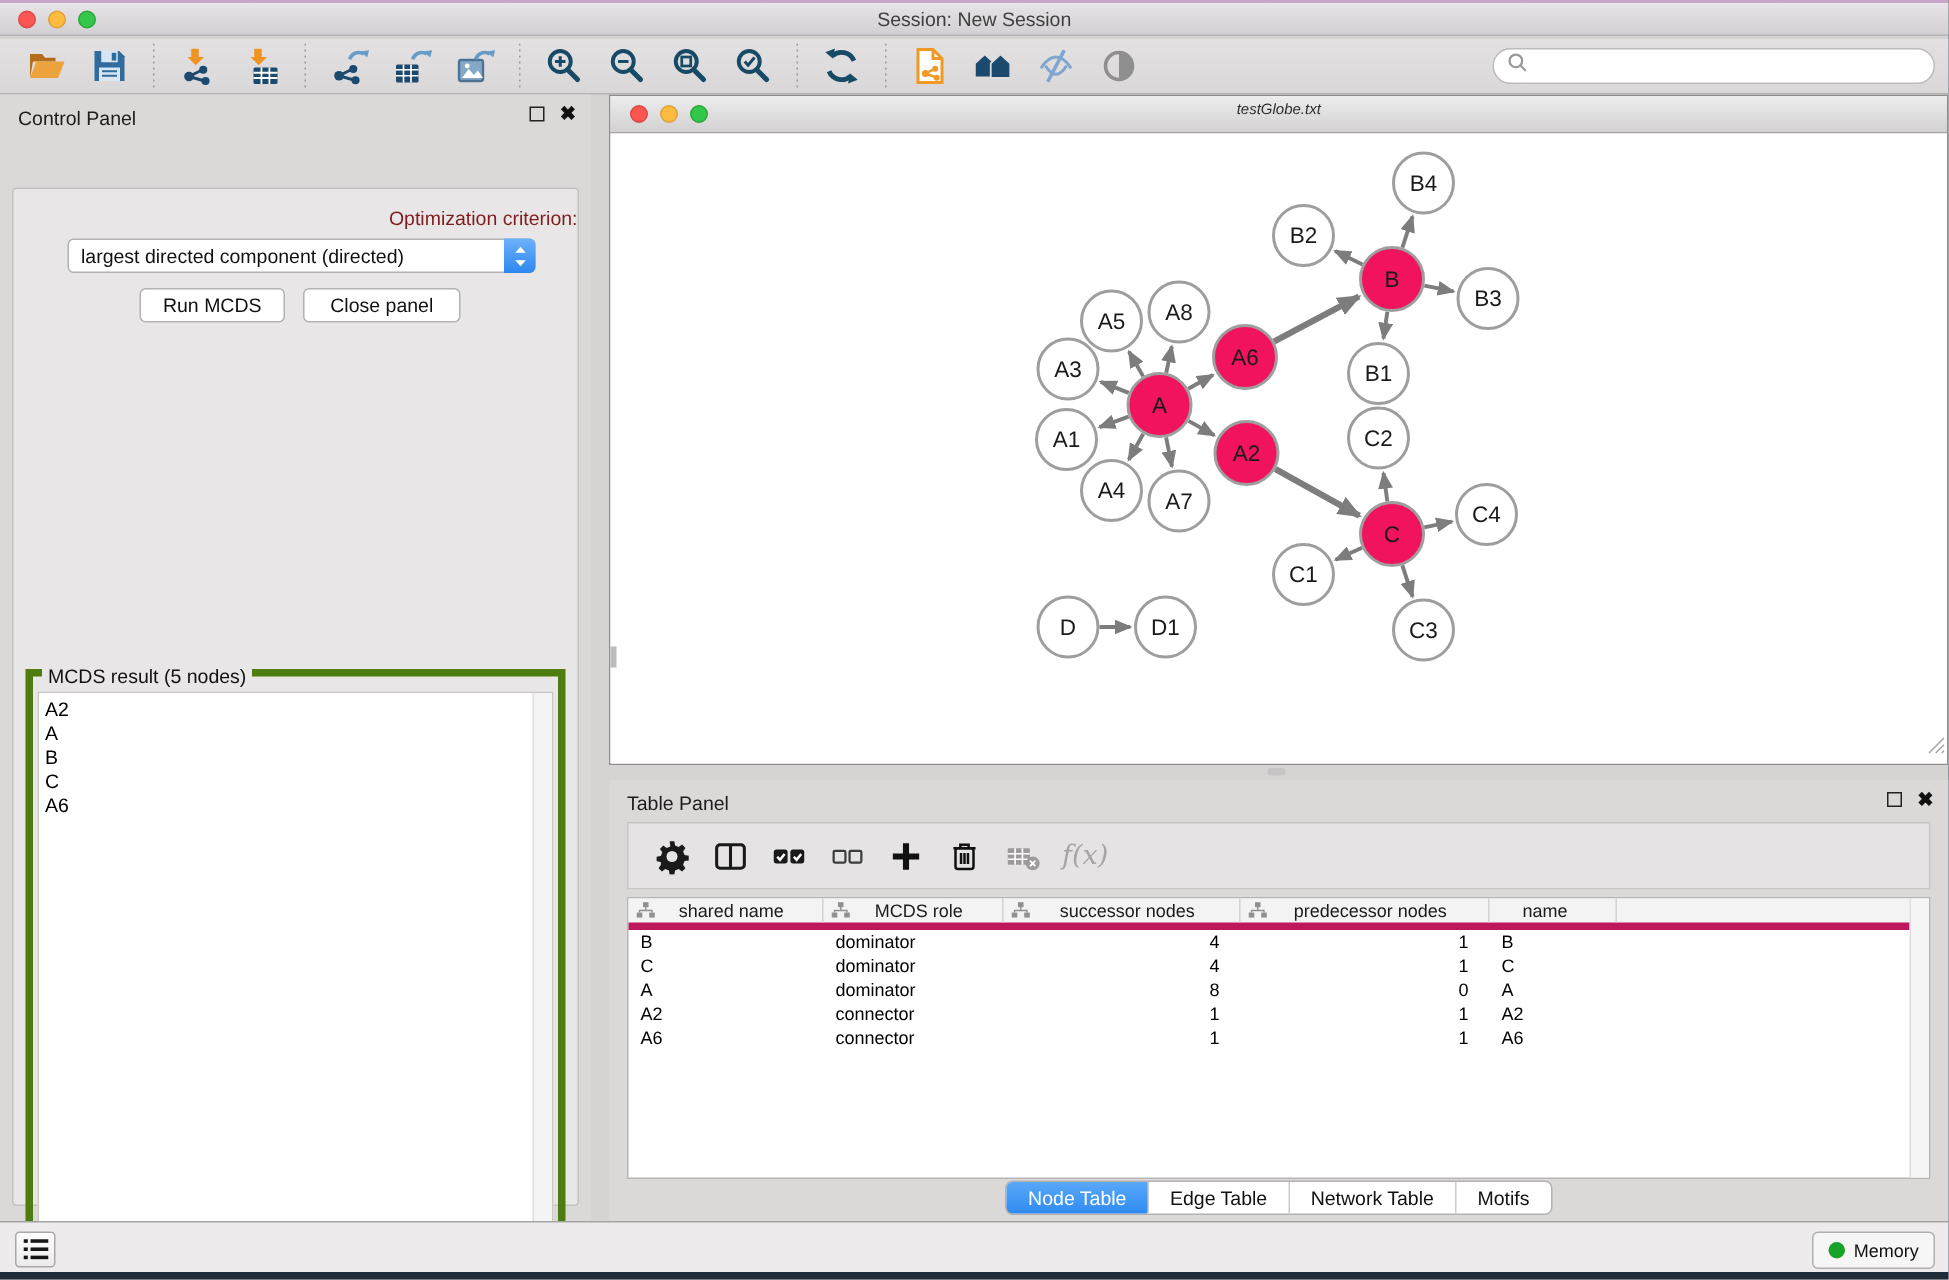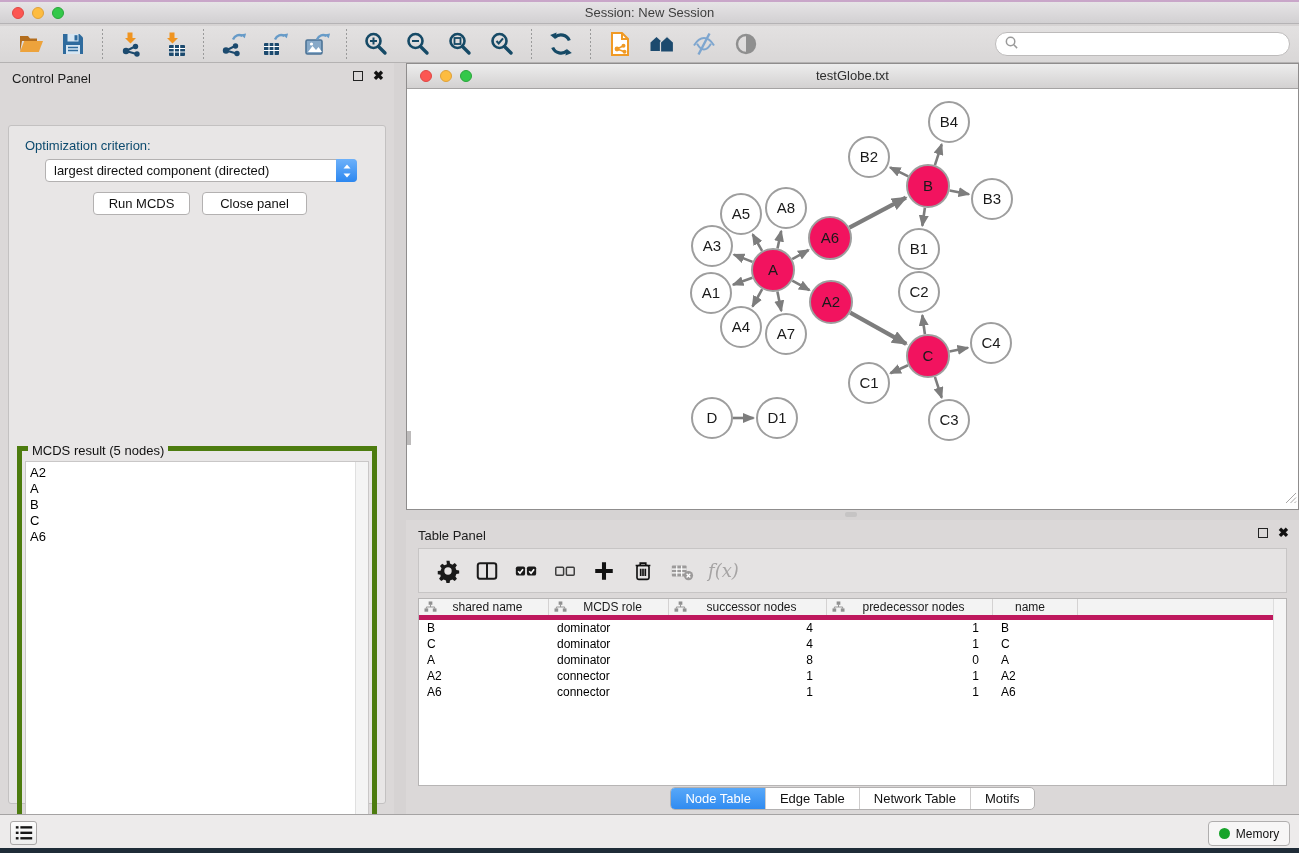--- a/index.html
+++ b/index.html
@@ -42,21 +42,21 @@
   .close-x { font-size:13px; font-weight:bold; color:#111; line-height:10px; }
 
   #cp-tabs { position:absolute; left:0; right:0; top:33px; display:flex; justify-content:center; }
   .seg-control { display:inline-flex; background:#fff; border:1px solid #b3b1b1; border-radius:5px; overflow:hidden; }
   .seg { padding:3px 14px; font-size:13px; color:#111; border-left:1px solid #cecccc; cursor:default; }
   .seg:first-child { border-left:none; }
   .seg.active { background:linear-gradient(#5aa9f9,#2e8af0); color:#fff; border-radius:4px; margin:-1px; padding:4px 15px; }
 
   #cp-body { position:absolute; left:8px; top:62px; width:378px; height:679px;
     background:#e8e6e6; border:1px solid #c3c1c1; border-radius:3px; }
-  #opt-label { position:absolute; left:0; right:0; top:12px; text-align:left; font-size:13px; color:#0c4a6e;padding-left:16px; }
+  #opt-label { position:absolute; left:0; right:0; top:12px; text-align:right; font-size:13px; color:#7f1d1d;padding-left:16px; }
   #opt-dropdown { position:absolute; left:36px; top:33px; width:312px; height:23px; background:#fff;
     border:1px solid #b3b1b1; border-radius:4px; display:flex; align-items:center; }
   #opt-dropdown .dd-text { flex:1; font-size:13px; padding-left:8px; color:#111; white-space:nowrap; }
   #opt-dropdown .dd-spin { width:21px; height:23px; margin:-1px; border-radius:0 4px 4px 0;
     background:linear-gradient(#6db1fa,#2c87f0); display:flex; align-items:center; justify-content:center; }
   .btn { position:absolute; height:23px; background:#fff; border:1px solid #b3b1b1; border-radius:4px;
     font-size:13px; color:#111; display:flex; align-items:center; justify-content:center; }
   #run-btn { left:84px; top:66px; width:97px; }
   #closepanel-btn { left:193px; top:66px; width:105px; }
 
@@ -68,21 +68,21 @@
   #mcds-list .scroll { position:absolute; right:0; top:0; bottom:0; width:13px; background:#f4f4f4; border-left:1px solid #e0e0e0; }
   .mcds-item { font-size:13px; line-height:16px; padding-left:4px; color:#000; }
   #mcds-list .items { padding-top:3px; }
 
   
   #network-window { position:absolute; left:406px; top:63px; width:893px; height:447px;
     border:1px solid #8f8d8d; background:#fff; }
   #nw-titlebar { position:absolute; left:0; top:0; right:0; height:25px;
     background:linear-gradient(#ededed,#d3d1d1); border-bottom:1px solid #a5a3a3; }
   #nw-titlebar .lights { left:13px; top:6px; }
-  #nw-titlebar .title { position:absolute; left:0; right:0; top:4px; text-align:center; font-size:13px; color:#2e2e2e; }
+  #nw-titlebar .title { position:absolute; left:0; right:0; top:4px; text-align:center; font-size:10px; color:#2e2e2e;font-style:italic; }
   #nw-canvas { position:absolute; left:0; top:25px; right:0; bottom:0; background:#fff; overflow:hidden; }
   #nw-vthumb { position:absolute; left:0; top:367px; width:4px; height:14px; background:#bdbbbb; }
   #nw-grip { position:absolute; right:1px; bottom:1px; }
   #nw-hthumb { position:absolute; left:845px; top:512px; width:12px; height:5px; background:#c6c4c4; border-radius:2px; }
 
   
   #table-panel { position:absolute; left:406px; top:520px; width:893px; height:294px; background:#dbd8d8; }
   #tp-toolbar { position:absolute; left:12px; right:12px; top:28px; height:45px;
     background:#e5e3e3; border:1px solid #c7c5c5; display:flex; align-items:center; padding-left:14px; }
   .tp-icon { width:30px; height:28px; display:flex; align-items:center; justify-content:center; margin-right:9px; }

